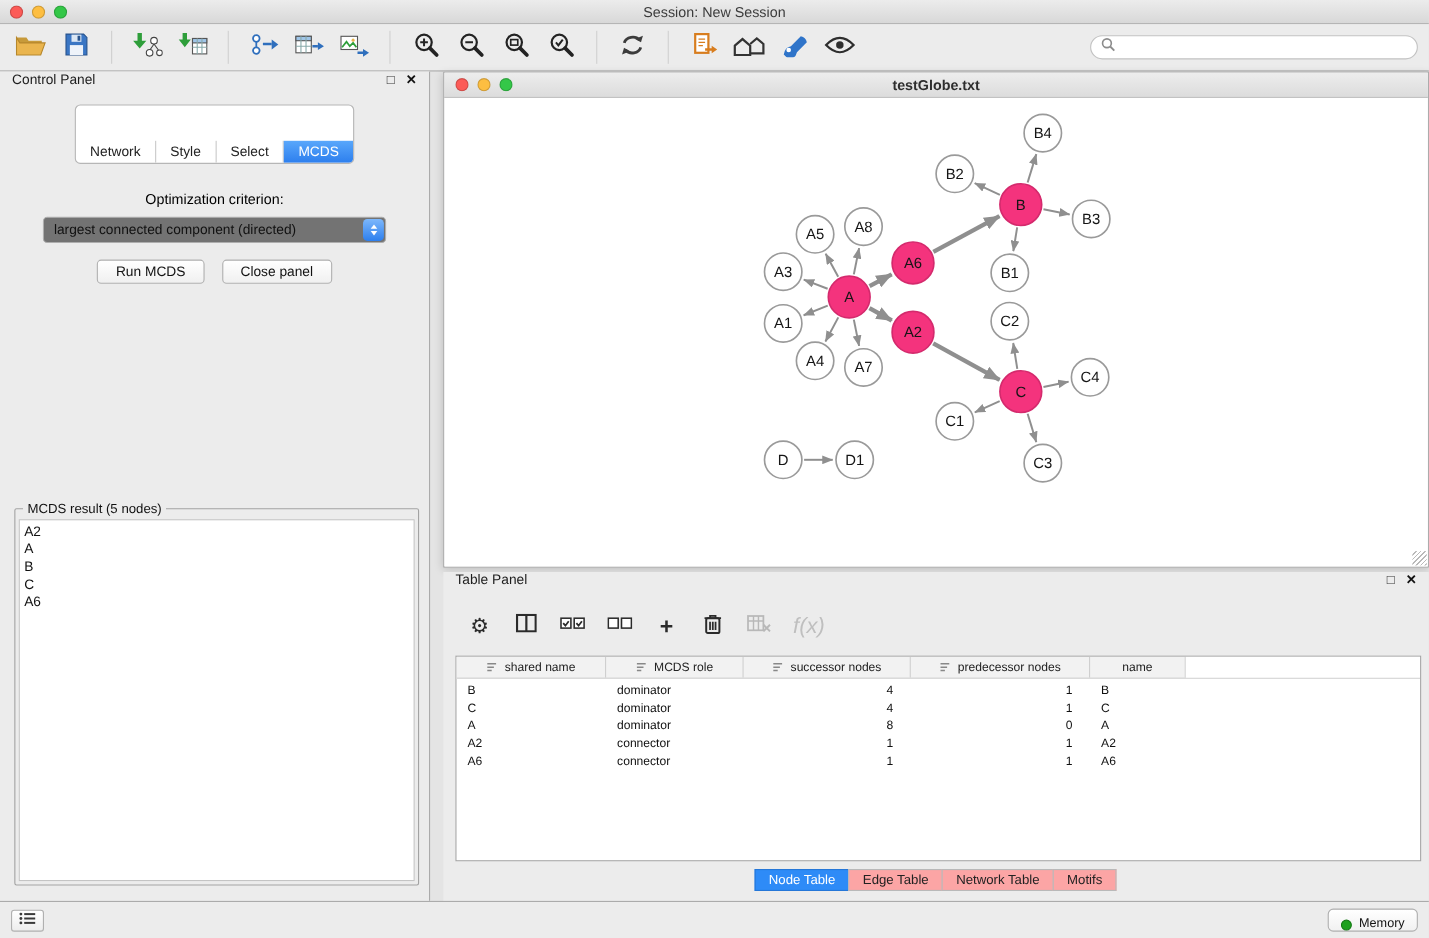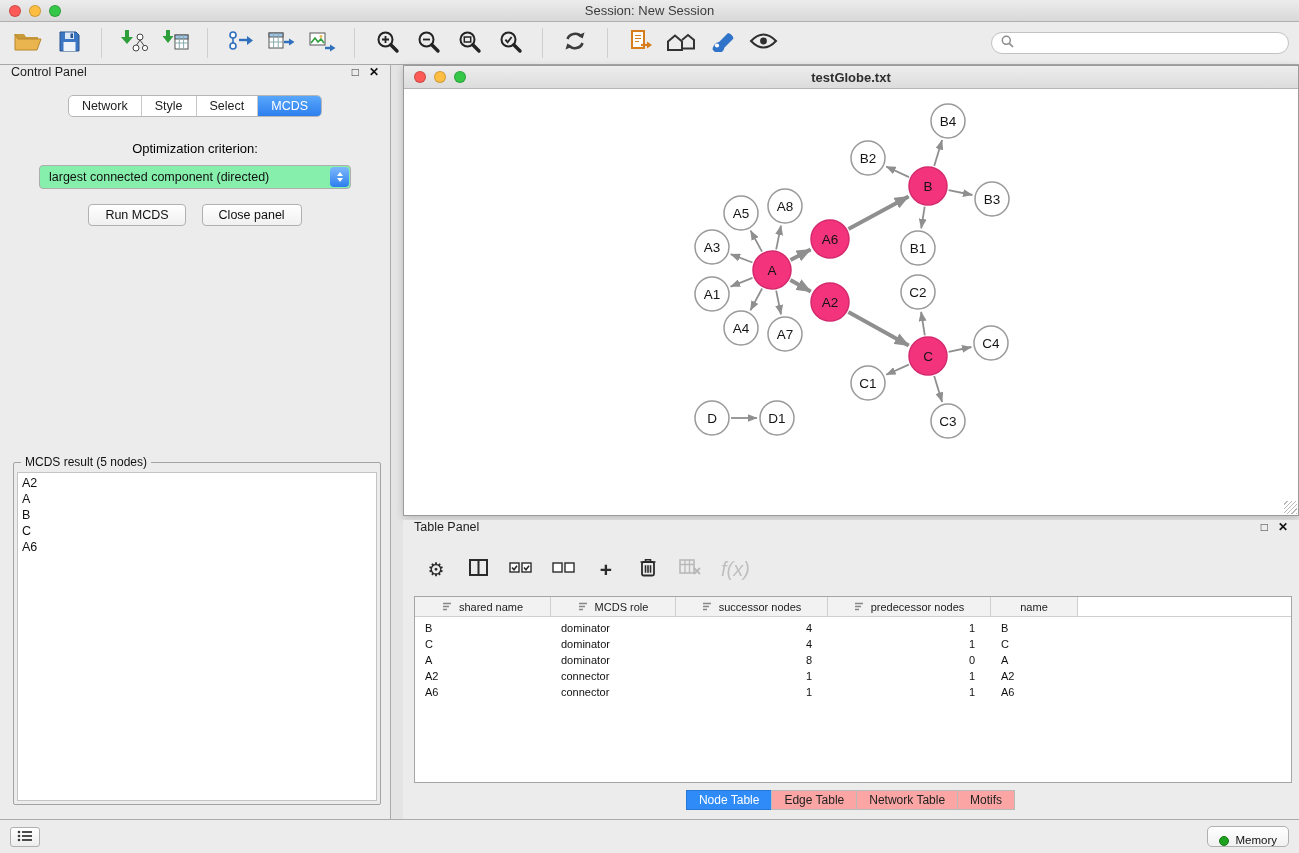--- a/index.html
+++ b/index.html
@@ -33,24 +33,24 @@
     background:#ececec; border-right:1px solid #ababab; }
   .panel-header { height:26px; display:flex; align-items:flex-start; padding:0 11px; font-size:12.5px; color:#1d1d1d;gap:41px; }
   .panel-header .ph-icons { margin-left:auto; display:flex; gap:10px; align-items:center; }
   .ph-float { font-size:12px; color:#333; cursor:default; }
   .ph-close { font-size:12px; font-weight:bold; color:#111; cursor:default; }
 
   .cp-tabs { display:flex; justify-content:center; margin-top:4px; }
   .seg { display:flex; background:#fff; border:1px solid #b6b6b6; border-radius:5px; overflow:hidden;align-items:flex-end; }
   .cp-tab { padding:3px 13px; font-size:12.5px; color:#222; border-right:1px solid #c9c9c9; cursor:default; }
   .cp-tab:last-child { border-right:none; }
-  .cp-tab.active { background:linear-gradient(#59a7fb,#2d7fee); color:#fff; }
+  .cp-tab.active { background:linear-gradient(#59a7fb,#2d7fee); color:#fff;margin-top:32px; }
 
   .opt-label { text-align:center; margin-top:24px; font-size:13px; color:#000; }
-  .dropdown { width:312px; height:24px; margin:9px auto 0 auto; background:#86efac; border:1px solid #aeaeae;
+  .dropdown { width:312px; height:24px; margin:9px auto 0 auto; background:#737373; border:1px solid #aeaeae;
     border-radius:4px; display:flex; align-items:center; padding-left:9px; font-size:12.5px; color:#111; cursor:default; }
   .dd-text { flex:1; overflow:hidden; white-space:nowrap; }
   .dd-stepper { width:19px; height:20px; margin:1px; border-radius:4px;
     background:linear-gradient(#7db8fc,#2d7fee); display:flex; flex-direction:column;
     align-items:center; justify-content:center; gap:2px; }
   .dd-stepper i { width:0; height:0; border-left:3.5px solid transparent; border-right:3.5px solid transparent; display:block; }
   .dd-stepper .up { border-bottom:4.5px solid #fff; }
   .dd-stepper .dn { border-top:4.5px solid #fff; }
 
   .btn-row { display:flex; justify-content:center; gap:16px; margin-top:15px; }

